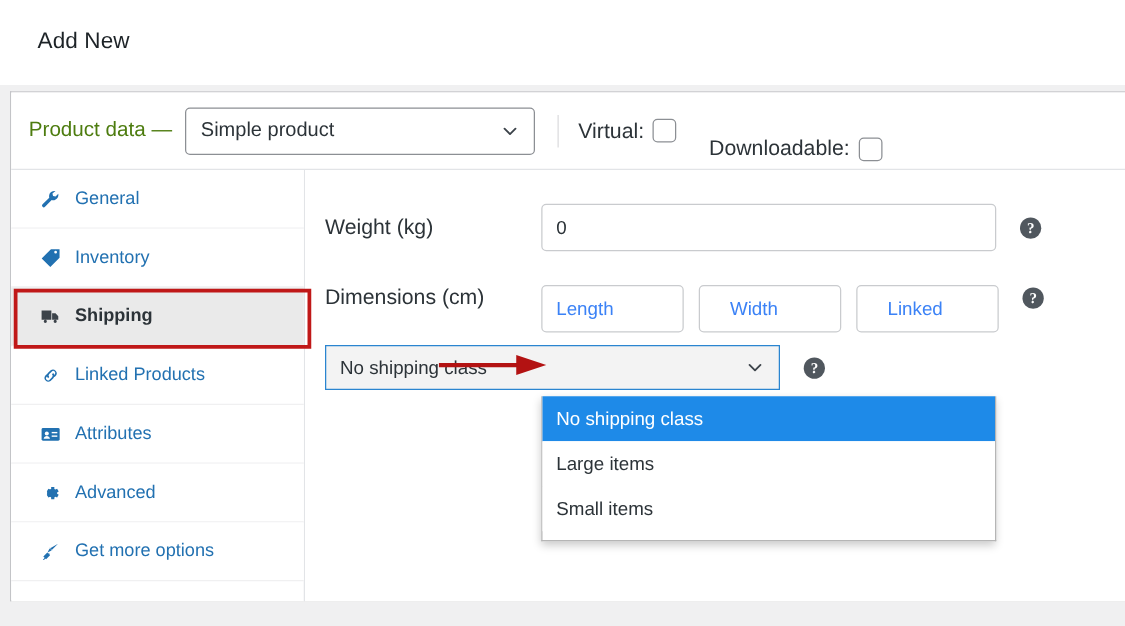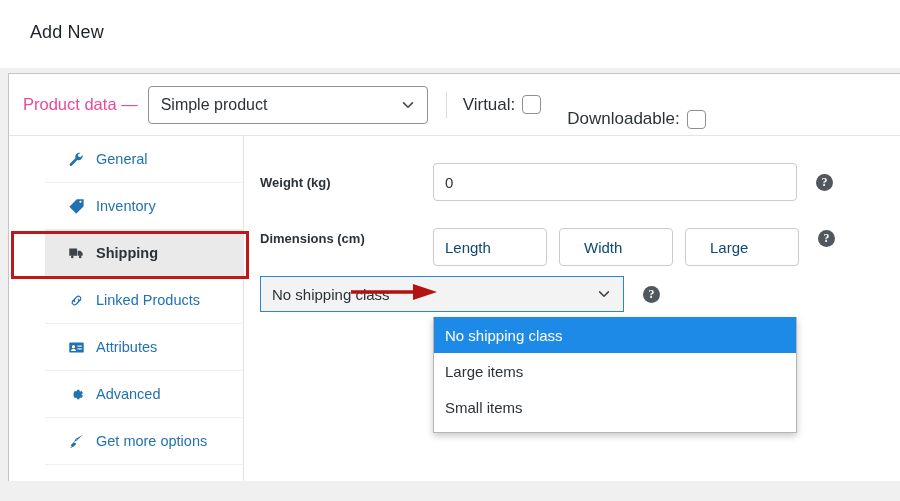--- a/index.html
+++ b/index.html
@@ -47,21 +47,21 @@
     position: relative;
     height: 62px;
     border-bottom: 1px solid #e2e4e7;
     background: #fff;
     display: flex;
     align-items: center;
     padding-left: 14px;
   }
   .mb-label {
     font-size: 16.5px;
-    color: #ec4899;
+    color: #4d7c0f;
     white-space: nowrap;
   }
   .type-select {
     margin-left: 10px;
     position: relative;
     width: 280px;
     height: 38px;
     border: 1px solid #8c8f94;
     border-radius: 4px;
     background: #fff;
@@ -108,21 +108,20 @@
   .tab {
     position: relative;
     height: 47px;
     display: flex;
     align-items: center;
     padding-left: 22px;
     font-size: 14.5px;
     color: #2271b1;
     border-bottom: 1px solid #f0f0f1;
     background: #fff;
-    margin-left: 36px;
   }
   .tab .ic {
     width: 18px; height: 18px;
     margin-right: 11px;
     display: flex; align-items: center; justify-content: center;
     flex: 0 0 auto;
   }
   .tab .ic svg { display:block; }
   .tab.active {
     background: #eaeaea;
@@ -150,38 +149,37 @@
   }
 
   .field-row {
     display: flex;
     align-items: center;
     height: 56px;
     padding-left: 16px;
   }
   .field-label {
     width: 173px;
-    font-size: 13px;
+    font-size: 17px;
     color: #2c3338;
     flex: 0 0 auto;
-    font-weight: bold;
   }
   .txtinput {
     height: 38px;
     border: 1px solid #c9cbce;
     border-radius: 4px;
     background: #fff;
     font-size: 15px;
     color: #2c3338;
     padding: 0 11px;
     display: flex;
     align-items: center;
     font-family: "Liberation Sans", sans-serif;
   }
-  .txtinput.ph { color: #0c4a6e; margin-top: 18px; }
+  .txtinput.ph { color: #3b82f6; margin-top: 18px; }
   .w-weight { width: 364px; }
   .w-dim { width: 114px; }
   .w-dim + .w-dim { margin-left: 12px; padding-left: 24px; }
 
   .help {
     width: 17px; height: 17px;
     border-radius: 50%;
     background: #50575e;
     color: #fff;
     font-size: 12px;
@@ -370,21 +368,21 @@
         <div class="field-row">
           <span class="field-label">Weight (kg)</span>
           <span class="txtinput w-weight">0</span>
           <span class="help for-weight">?</span>
         </div>
 
         <div class="field-row">
           <span class="field-label">Dimensions (cm)</span>
           <span class="txtinput w-dim ph">Length</span>
           <span class="txtinput w-dim ph">Width</span>
-          <span class="txtinput w-dim ph">Large</span>
+          <span class="txtinput w-dim ph">Linked</span>
           <span class="help">?</span>
         </div>
 
         <div class="field-row sc-row">
 
           <svg class="arrow" viewBox="0 0 90 20">
             <line x1="0" y1="10" x2="68" y2="10" stroke="#b31212" stroke-width="3.4"></line>
             <polygon points="62,2 86,10 62,18" fill="#b31212"></polygon>
           </svg>
 

